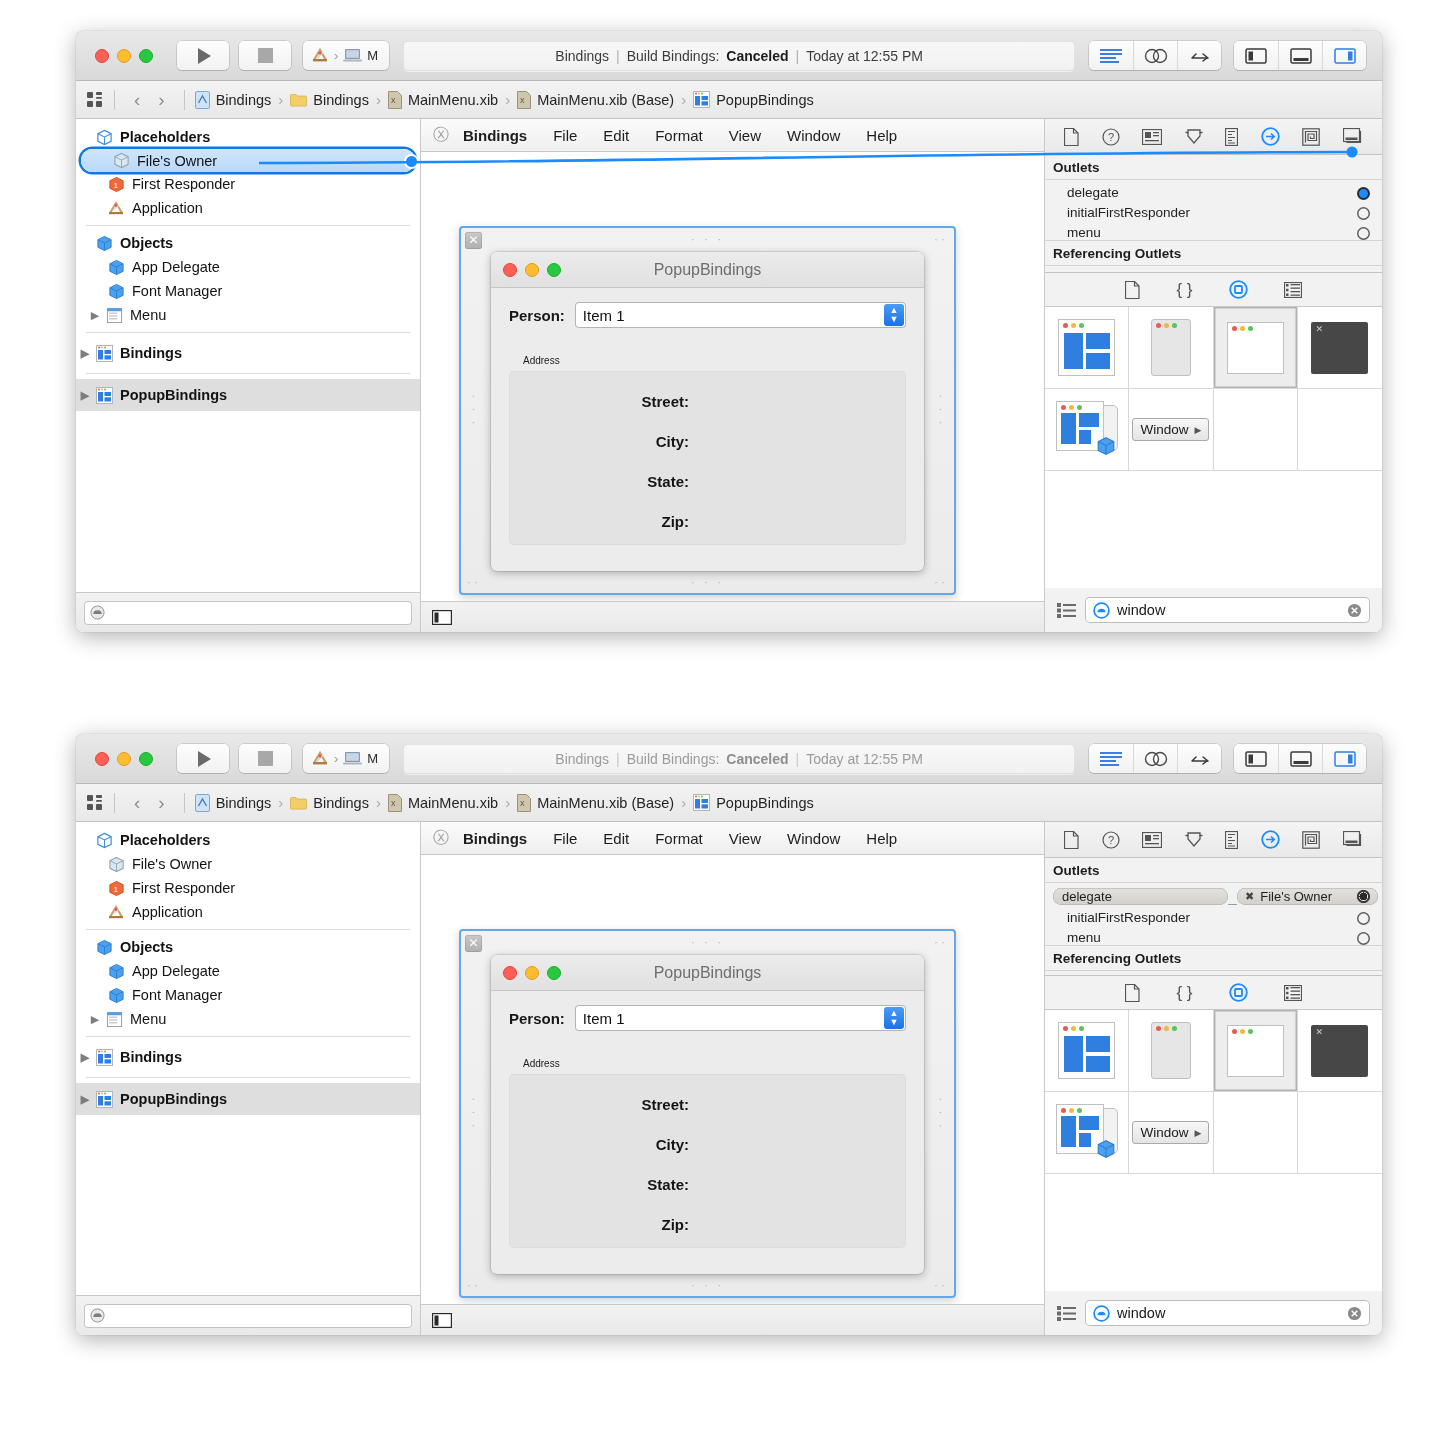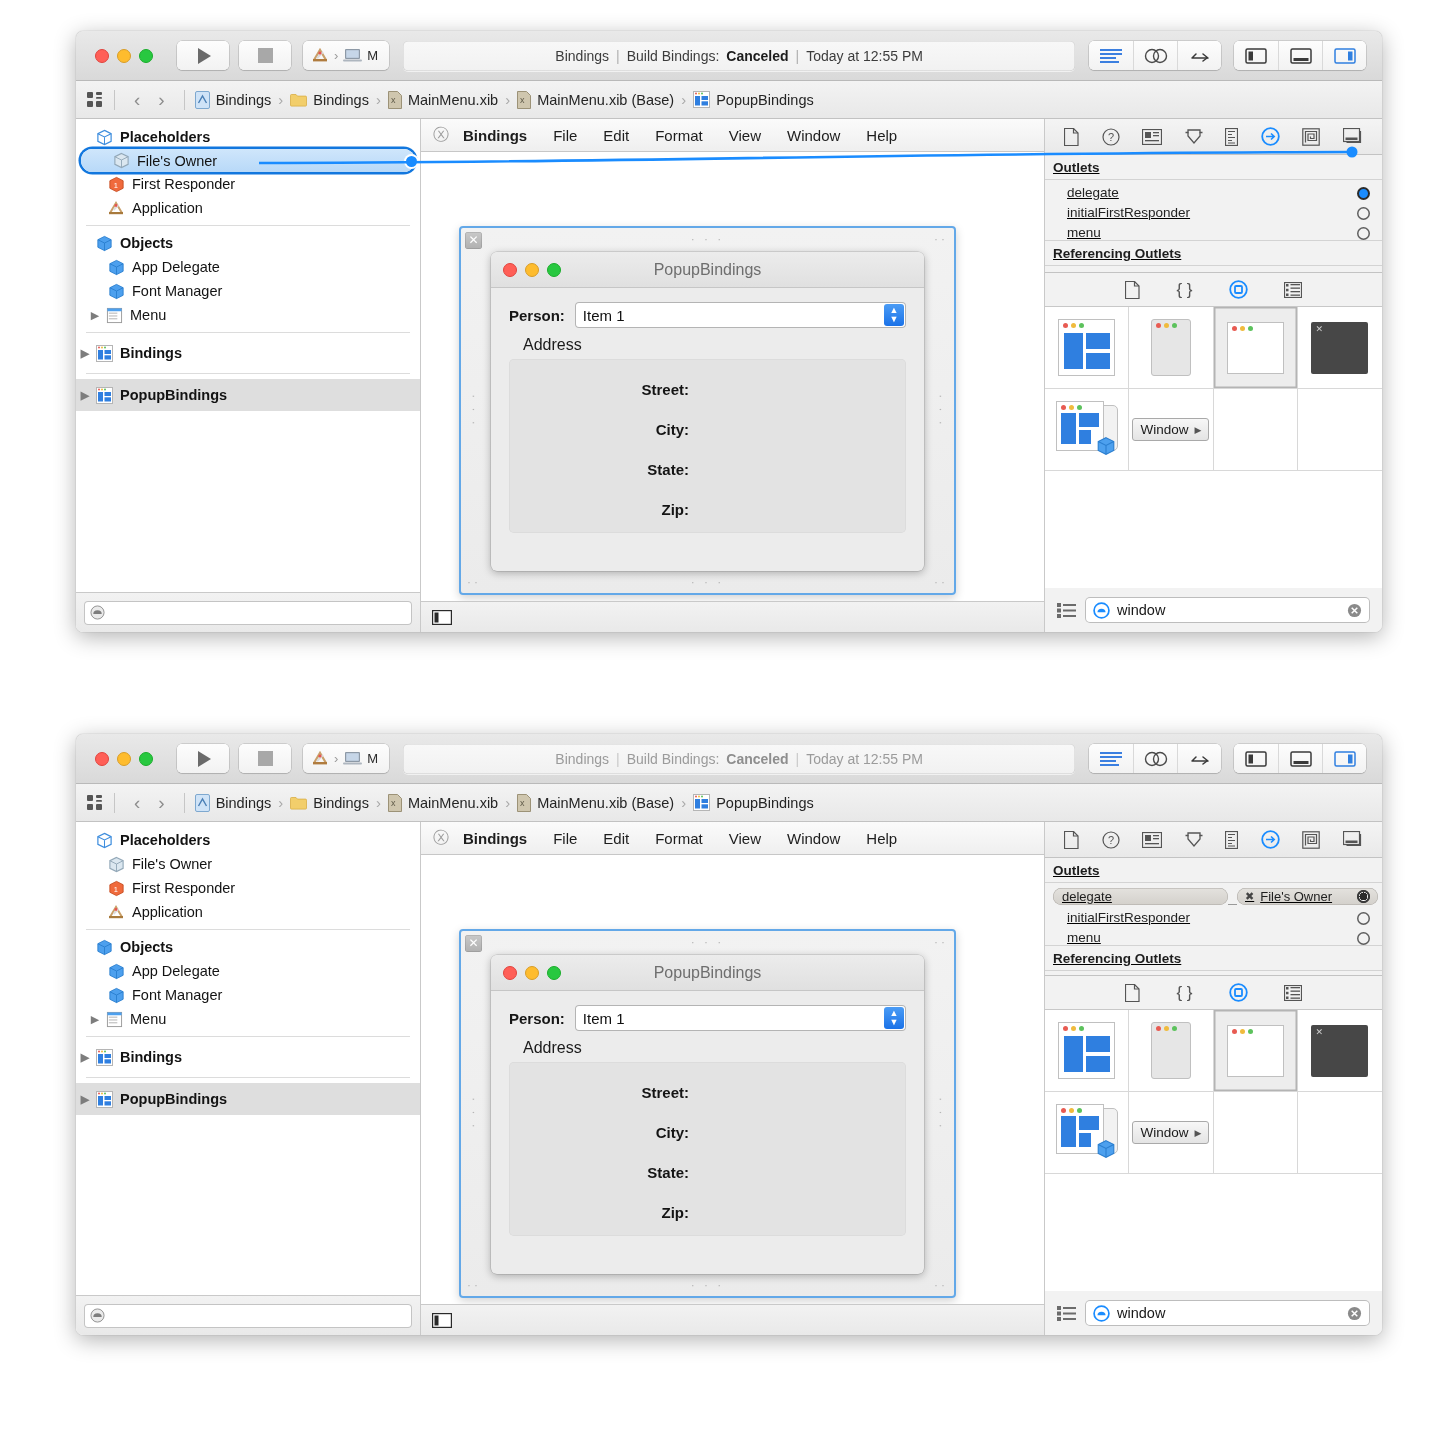--- a/index.html
+++ b/index.html
@@ -149,30 +149,30 @@
   .popup {
     flex:1; height:26px; background:#fff; border-radius:4px;
     box-shadow: inset 0 0 0 1px #b4b4b4; display:flex; align-items:center;
     padding-left:8px; font-size:15px; color:#101010; position:relative;
   }
   .popup .arrows {
     position:absolute; right:2px; top:2px; width:20px; height:22px; border-radius:3px;
     background: linear-gradient(to bottom,#4b9cf5,#1a72e8); color:#fff;
     display:flex; flex-direction:column; align-items:center; justify-content:center; font-size:9px; line-height:9px;
   }
-  .address-label { font-size:16px; color:#1b1b1b; margin: 8px 0 0 14px; }
+  .address-label { font-size:10px; color:#1b1b1b; margin: 27px 0 0 14px; }
   .addr-box { margin-top:5px; background:#e3e3e3; border-radius:5px; height:174px; padding-top:10px;
      box-shadow: inset 0 0 0 0.5px rgba(0,0,0,0.06); }
   .addr-row { height:40px; display:flex; align-items:center; }
   .addr-row span { width: 180px; text-align:right; font-weight:bold; font-size:15px; color:#141414; }
 
   
   .insp-toolbar { height:36px; background: linear-gradient(to bottom,#f4f4f4,#e9e9e9);
      border-bottom:1px solid #c3c3c3; display:flex; align-items:center; justify-content:space-around; padding: 0 8px;}
-  .insp-body { flex: 1; background:#f2f2f2; overflow:hidden; border-bottom:1px solid #c3c3c3;text-decoration:underline; }
+  .insp-body { flex: 1; background:#f2f2f2; overflow:hidden; border-bottom:1px solid #c3c3c3; }
   .sect-head { font-size:13.5px; font-weight:bold; color:#1d1d1d; padding: 5px 0 4px 8px;
       border-bottom: 1px solid #d3d3d3; background:#f2f2f2;}
   .conn-row { height:20px; display:flex; align-items:flex-end; font-size:13.5px; color:#232323; padding-left: 22px; position:relative;}
   .conn-row .dot { position:absolute; right:12px; width:13px;height:13px;border-radius:50%;
       box-shadow: inset 0 0 0 1.5px #5e5e5e; background:transparent; }
   .conn-row .dot.filled { box-shadow: inset 0 0 0 2px #3a3a3a; background: radial-gradient(circle,#2b2b2b 0 4px, #fff 4px 5.5px, #2b2b2b 5.5px); }
   .conn-row .dot.blue { box-shadow: inset 0 0 0 2px #2b2b2b; background: radial-gradient(circle,#1a8cff 0 4.5px, transparent 4.5px); }
   .pill-name { background: linear-gradient(to bottom,#e4e2de,#d3d0cb); border-radius:9px; height:17px;
      box-shadow: inset 0 0 0 0.5px #a9a6a1; display:flex;align-items:center;padding:0 9px; font-size:13px; color:#1f1f1f; }
   .pill-val { background: linear-gradient(to bottom,#e4e2de,#d3d0cb); border-radius:9px; height:17px;

